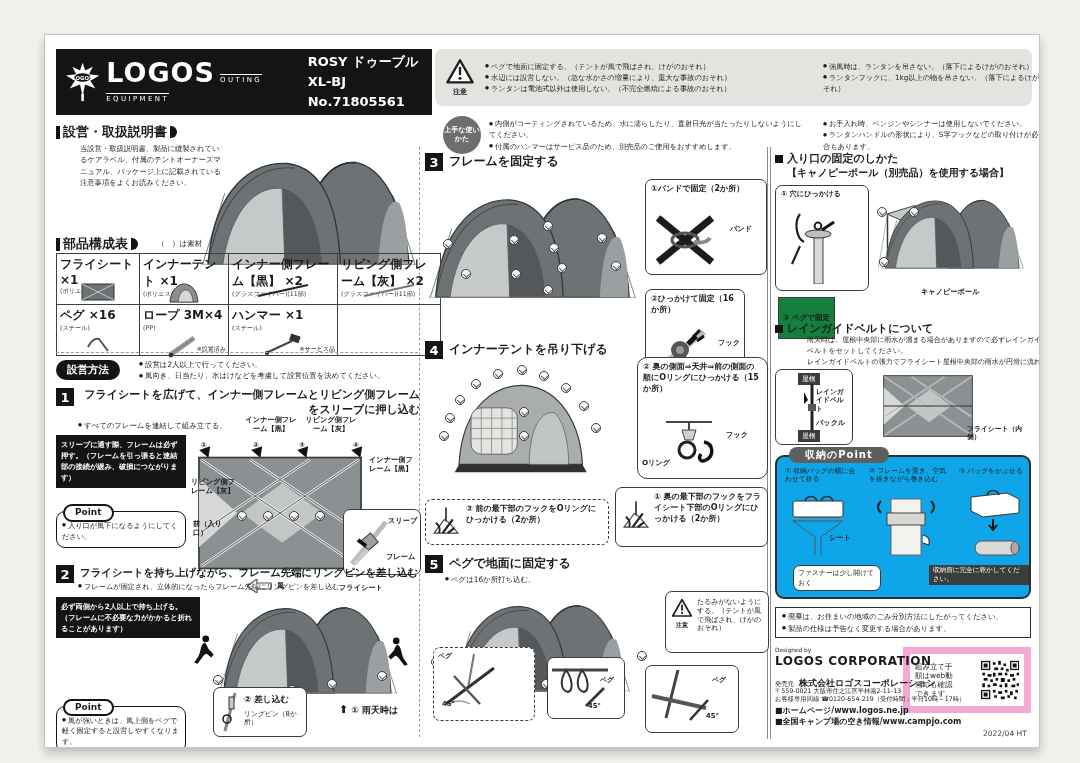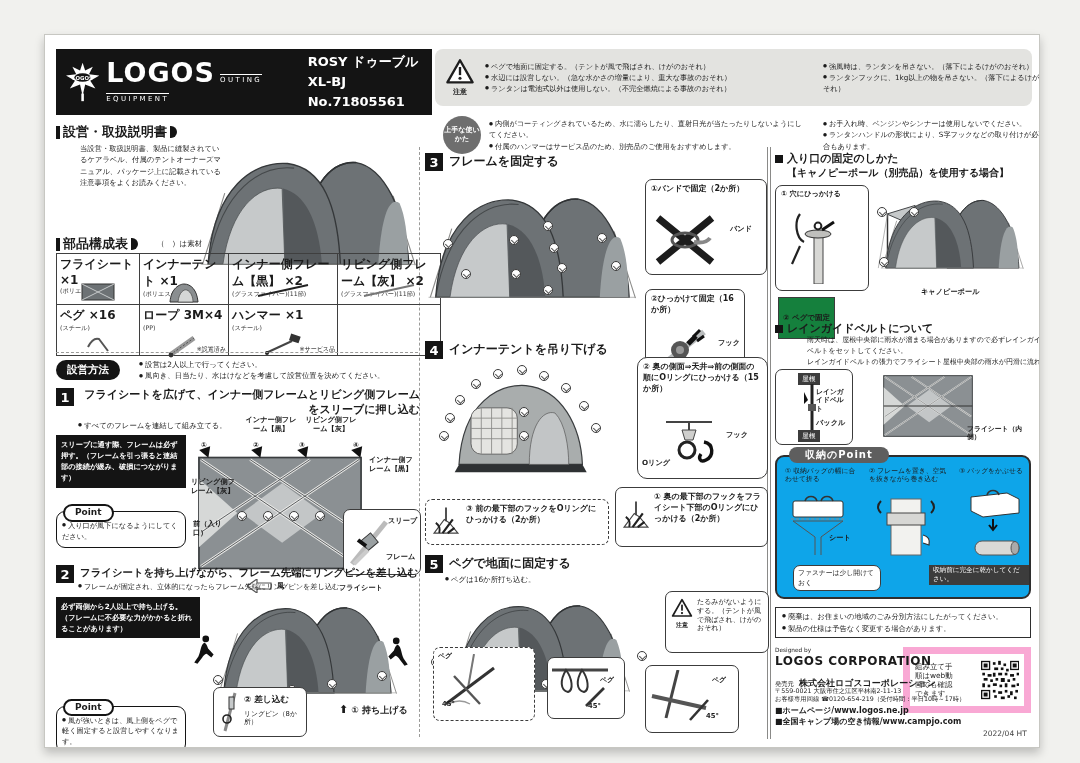--- a/index.html
+++ b/index.html
@@ -361,21 +361,21 @@
     <div class="abs" style="left:22px;top:96px;width:92px;height:48px;border:1.4px solid #3c3c3c;border-radius:7px;background:#fff">
       <svg class="abs" style="left:3px;top:3px" width="26" height="42" viewBox="0 0 26 42">
         <line x1="8" y1="40" x2="18" y2="2" stroke="#888" stroke-width="3"></line>
         <rect x="12" y="6" width="5" height="12" fill="#c6c9ca" stroke="#333"></rect>
         <circle cx="10" cy="28" r="4" fill="none" stroke="#222" stroke-width="1.6"></circle>
       </svg>
       <div class="abs plb" style="left:30px;top:6px;font-size:8.6px">② 差し込む</div>
       <div class="abs pl" style="left:30px;top:22px;width:58px">リングピン（8か所）</div>
     </div>
     <div class="abs plb" style="left:148px;top:112px;font-size:9px">
-      <span style="font-size:11px">⬆</span> <span>① 持ち上げる</span>
+      <span style="font-size:11px">⬆</span> <span>① 雨天時は</span>
     </div>
   </div>
 
   <div class="abs steprow" style="left:380px;top:118px">
     <div class="stepnum">3</div>
     <div class="steptitle" style="font-size:12px">フレームを固定する</div>
   </div>
   <div class="abs" style="left:380px;top:142px;width:214px;height:158px">
     <svg width="214" height="130" viewBox="0 0 240 140">
         <use href="#tentS"></use>

